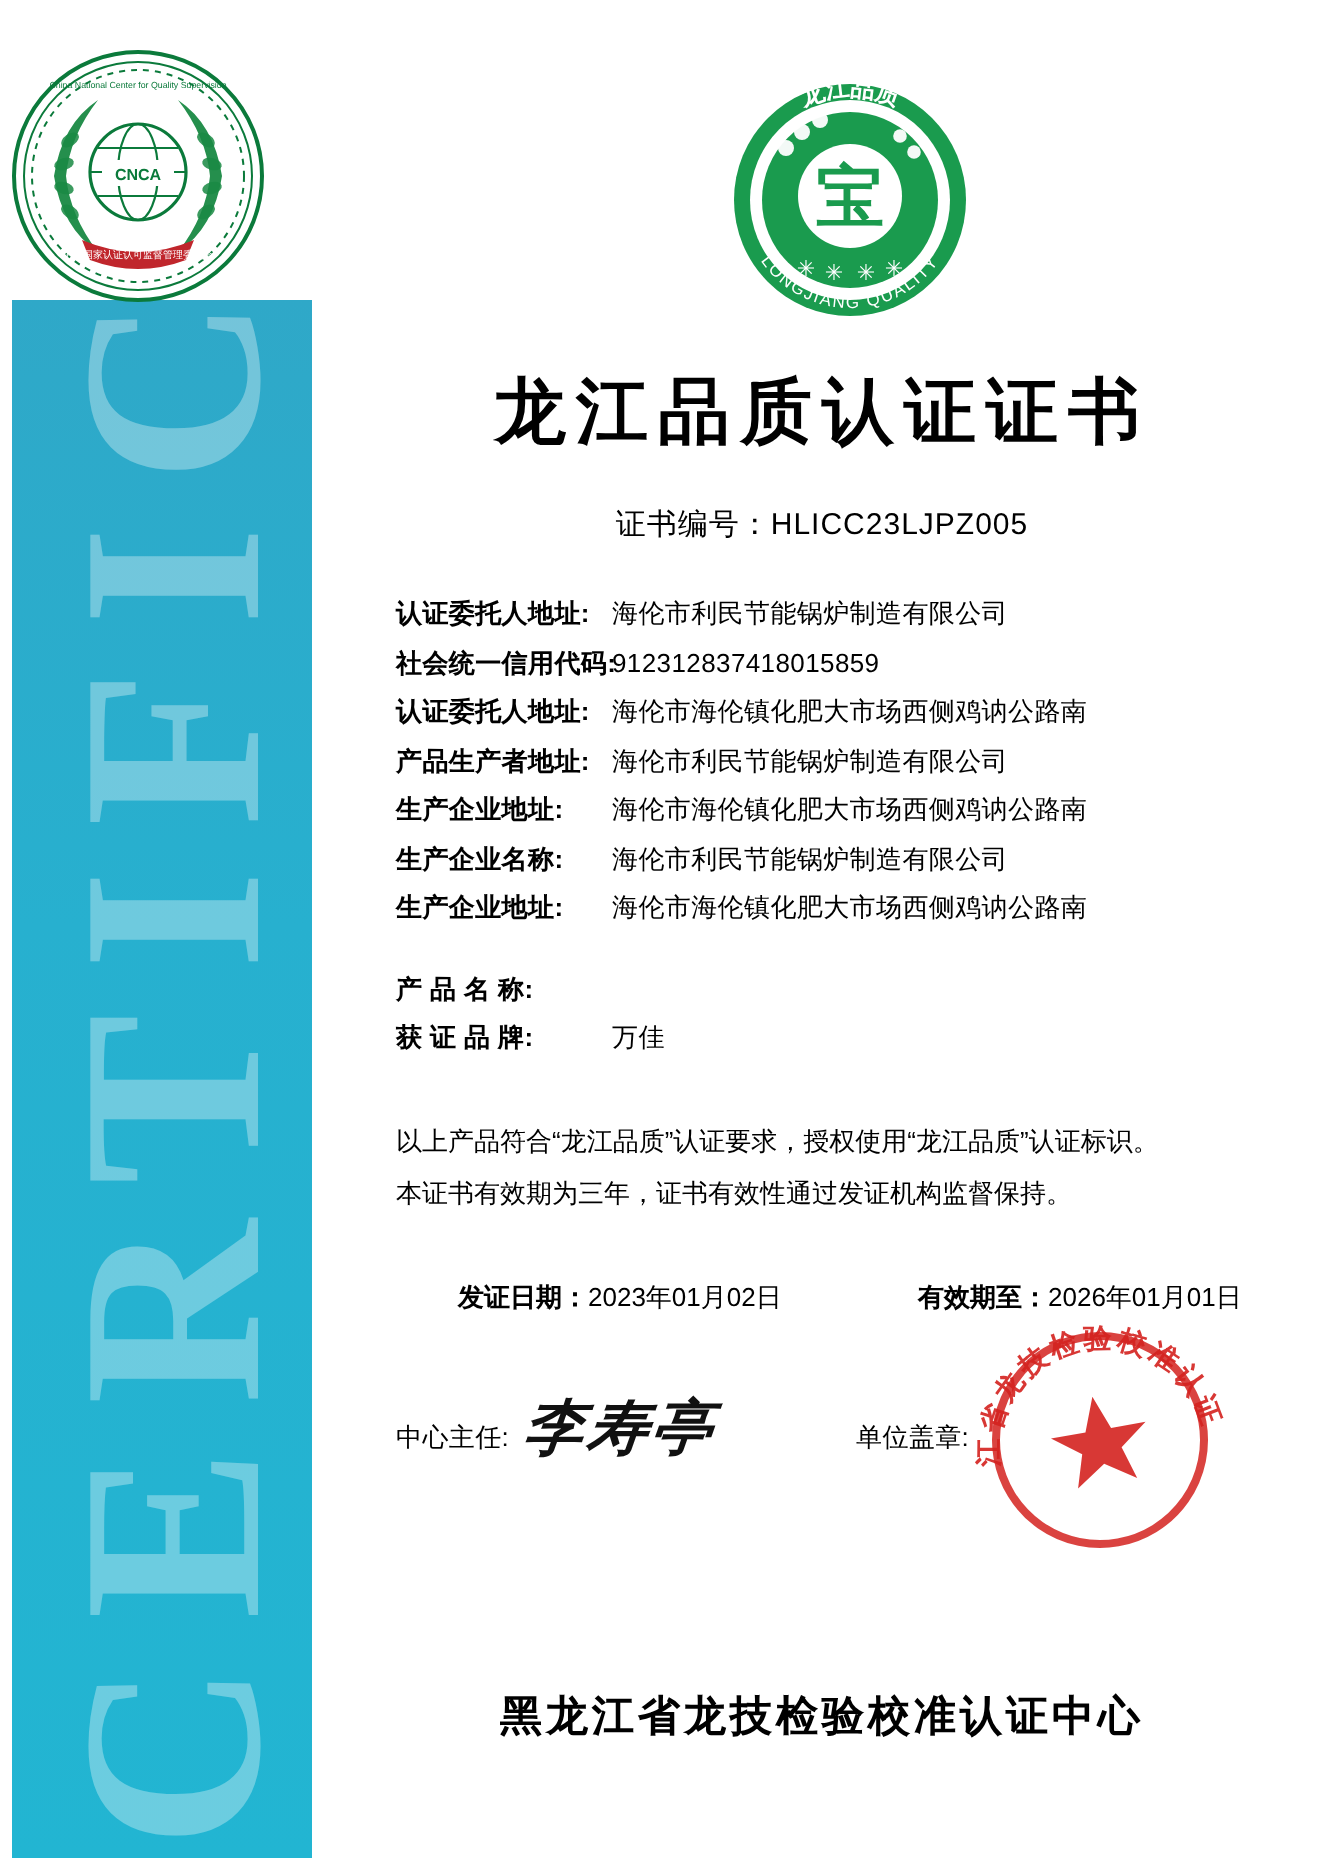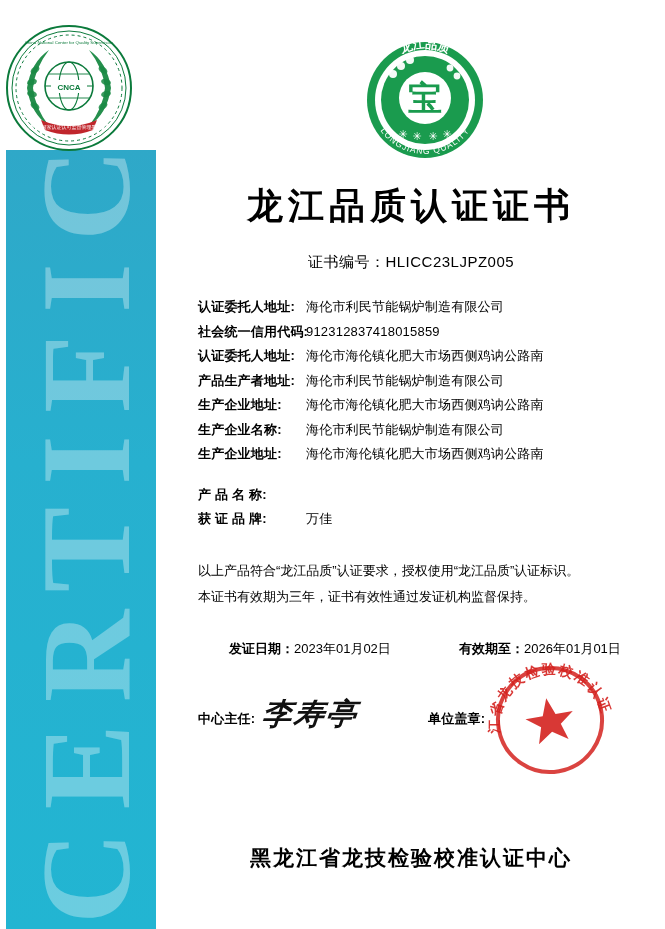--- a/index.html
+++ b/index.html
@@ -137,21 +137,21 @@
     margin-top: 52px;
     padding-left: 22px;
     padding-right: 6px;
     display: flex;
     align-items: flex-start;
     font-size: 13px;
     position: relative;
     height: 120px;
   }
   .sig-left { width: 230px; position: relative; }
-  .sig-label { font-weight: bold; letter-spacing: 0.2px; }
+  .sig-label { font-weight: normal; letter-spacing: 0.2px; }
   .sig-name {
     position: absolute;
     left: 64px;
     top: -16px;
     font-family: "Liberation Serif", serif;
     font-size: 30px;
     font-style: italic;
     font-weight: bold;
     color: #111;
     letter-spacing: 2px;

